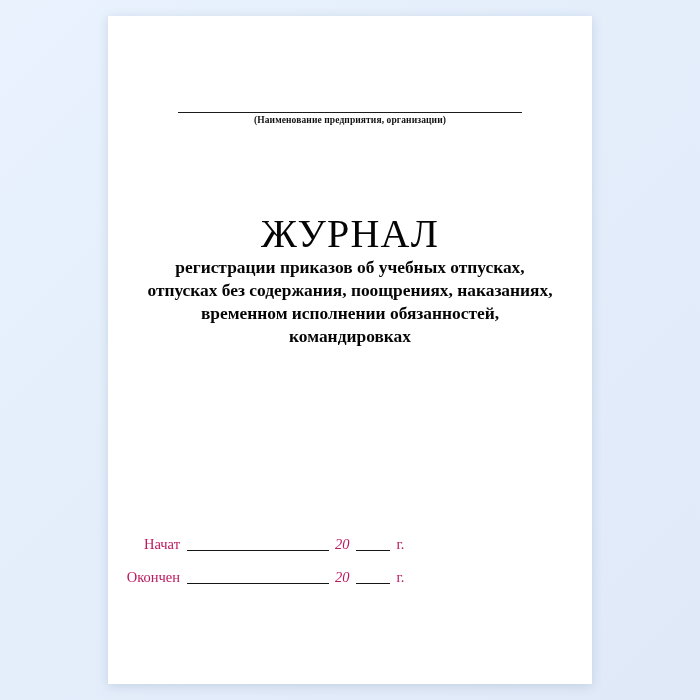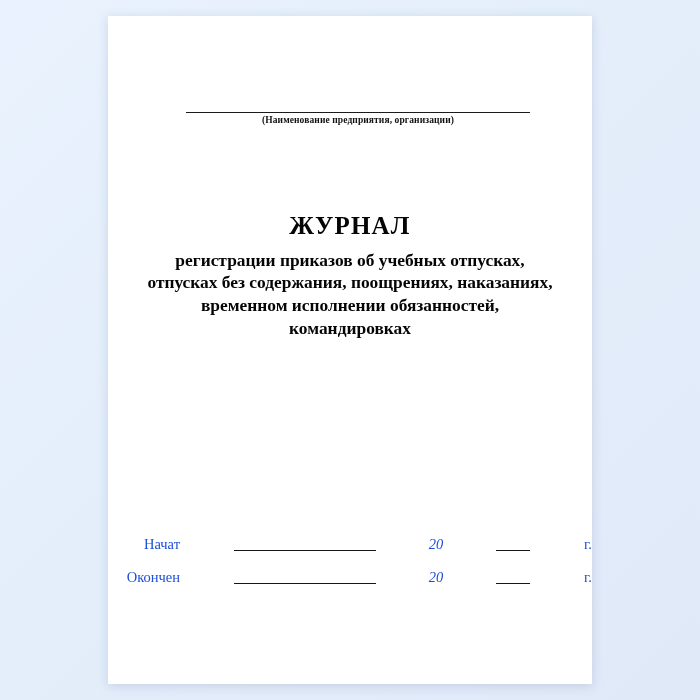--- a/index.html
+++ b/index.html
@@ -27,21 +27,20 @@
     height: 668px;
     background: #ffffff;
     box-shadow: 0 2px 10px rgba(60, 90, 130, 0.18);
   }
   .org-block {
     position: absolute;
     left: 0;
     top: 78px;
     width: 100%;
     text-align: center;
-    padding-left: 8px;
   }
   .org-rule {
     width: 344px;
     margin: 0 auto;
     border-bottom: 1px solid #1b1b1b;
     height: 18px;
   }
   .org-caption {
     font-size: 9.5px;
     font-weight: bold;
@@ -51,44 +50,43 @@
   }
   .title-block {
     position: absolute;
     left: 0;
     top: 196px;
     width: 100%;
     text-align: center;
     color: #050505;
   }
   .title-main {
-    font-size: 25px;
-    font-weight: bold;
+    font-size: 40px;
+    font-weight: normal;
     letter-spacing: 1.2px;
     line-height: 1.1;
   }
   .title-sub {
-    margin-top: 9px;
     font-size: 17.4px;
     font-weight: bold;
     line-height: 1.32;
     padding: 0 36px;
   }
   .footer-block {
     position: absolute;
     left: 0;
     top: 520px;
     width: 100%;
   }
   .footer-row {
     display: flex;
-    justify-content: space-between;
+    justify-content: flex-start;
     align-items: flex-end;
     font-size: 14.5px;
-    color: #1d4ed8;
+    color: #be185d;
     margin-bottom: 18px;
   }
   .f-label {
     width: 72px;
     text-align: right;
     padding-right: 7px;
     line-height: 1;
   }
   .f-line-long {
     width: 142px;

